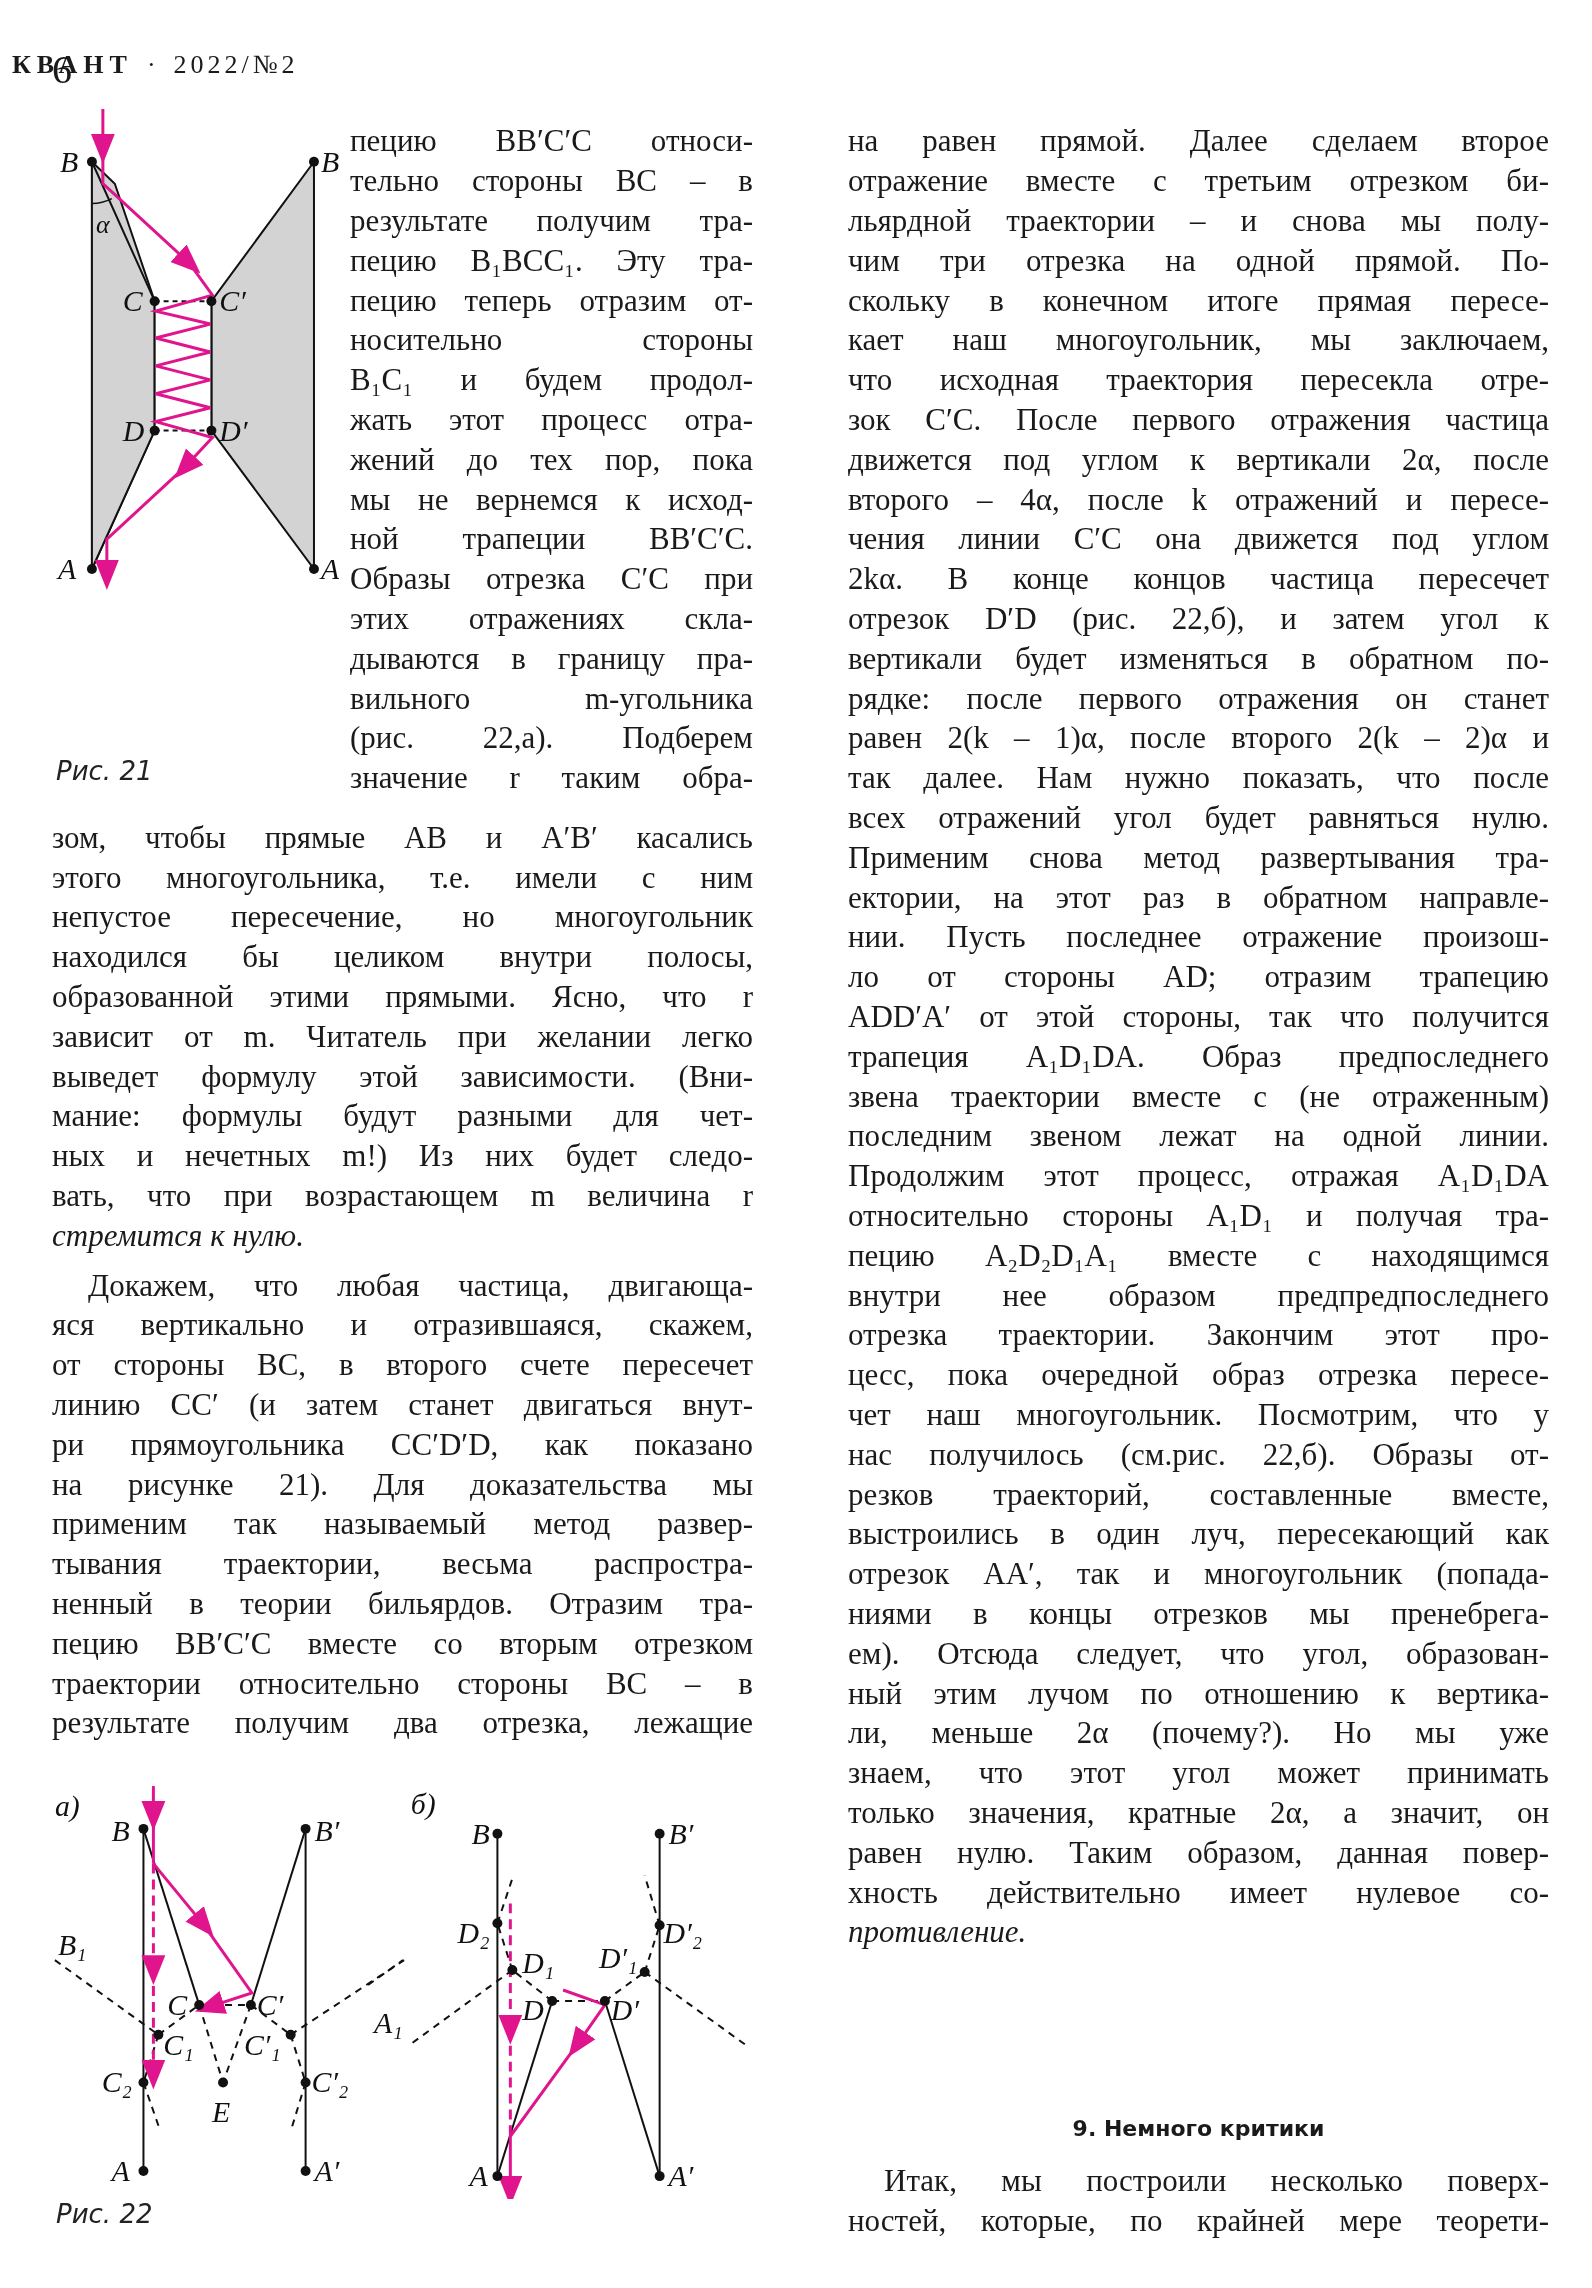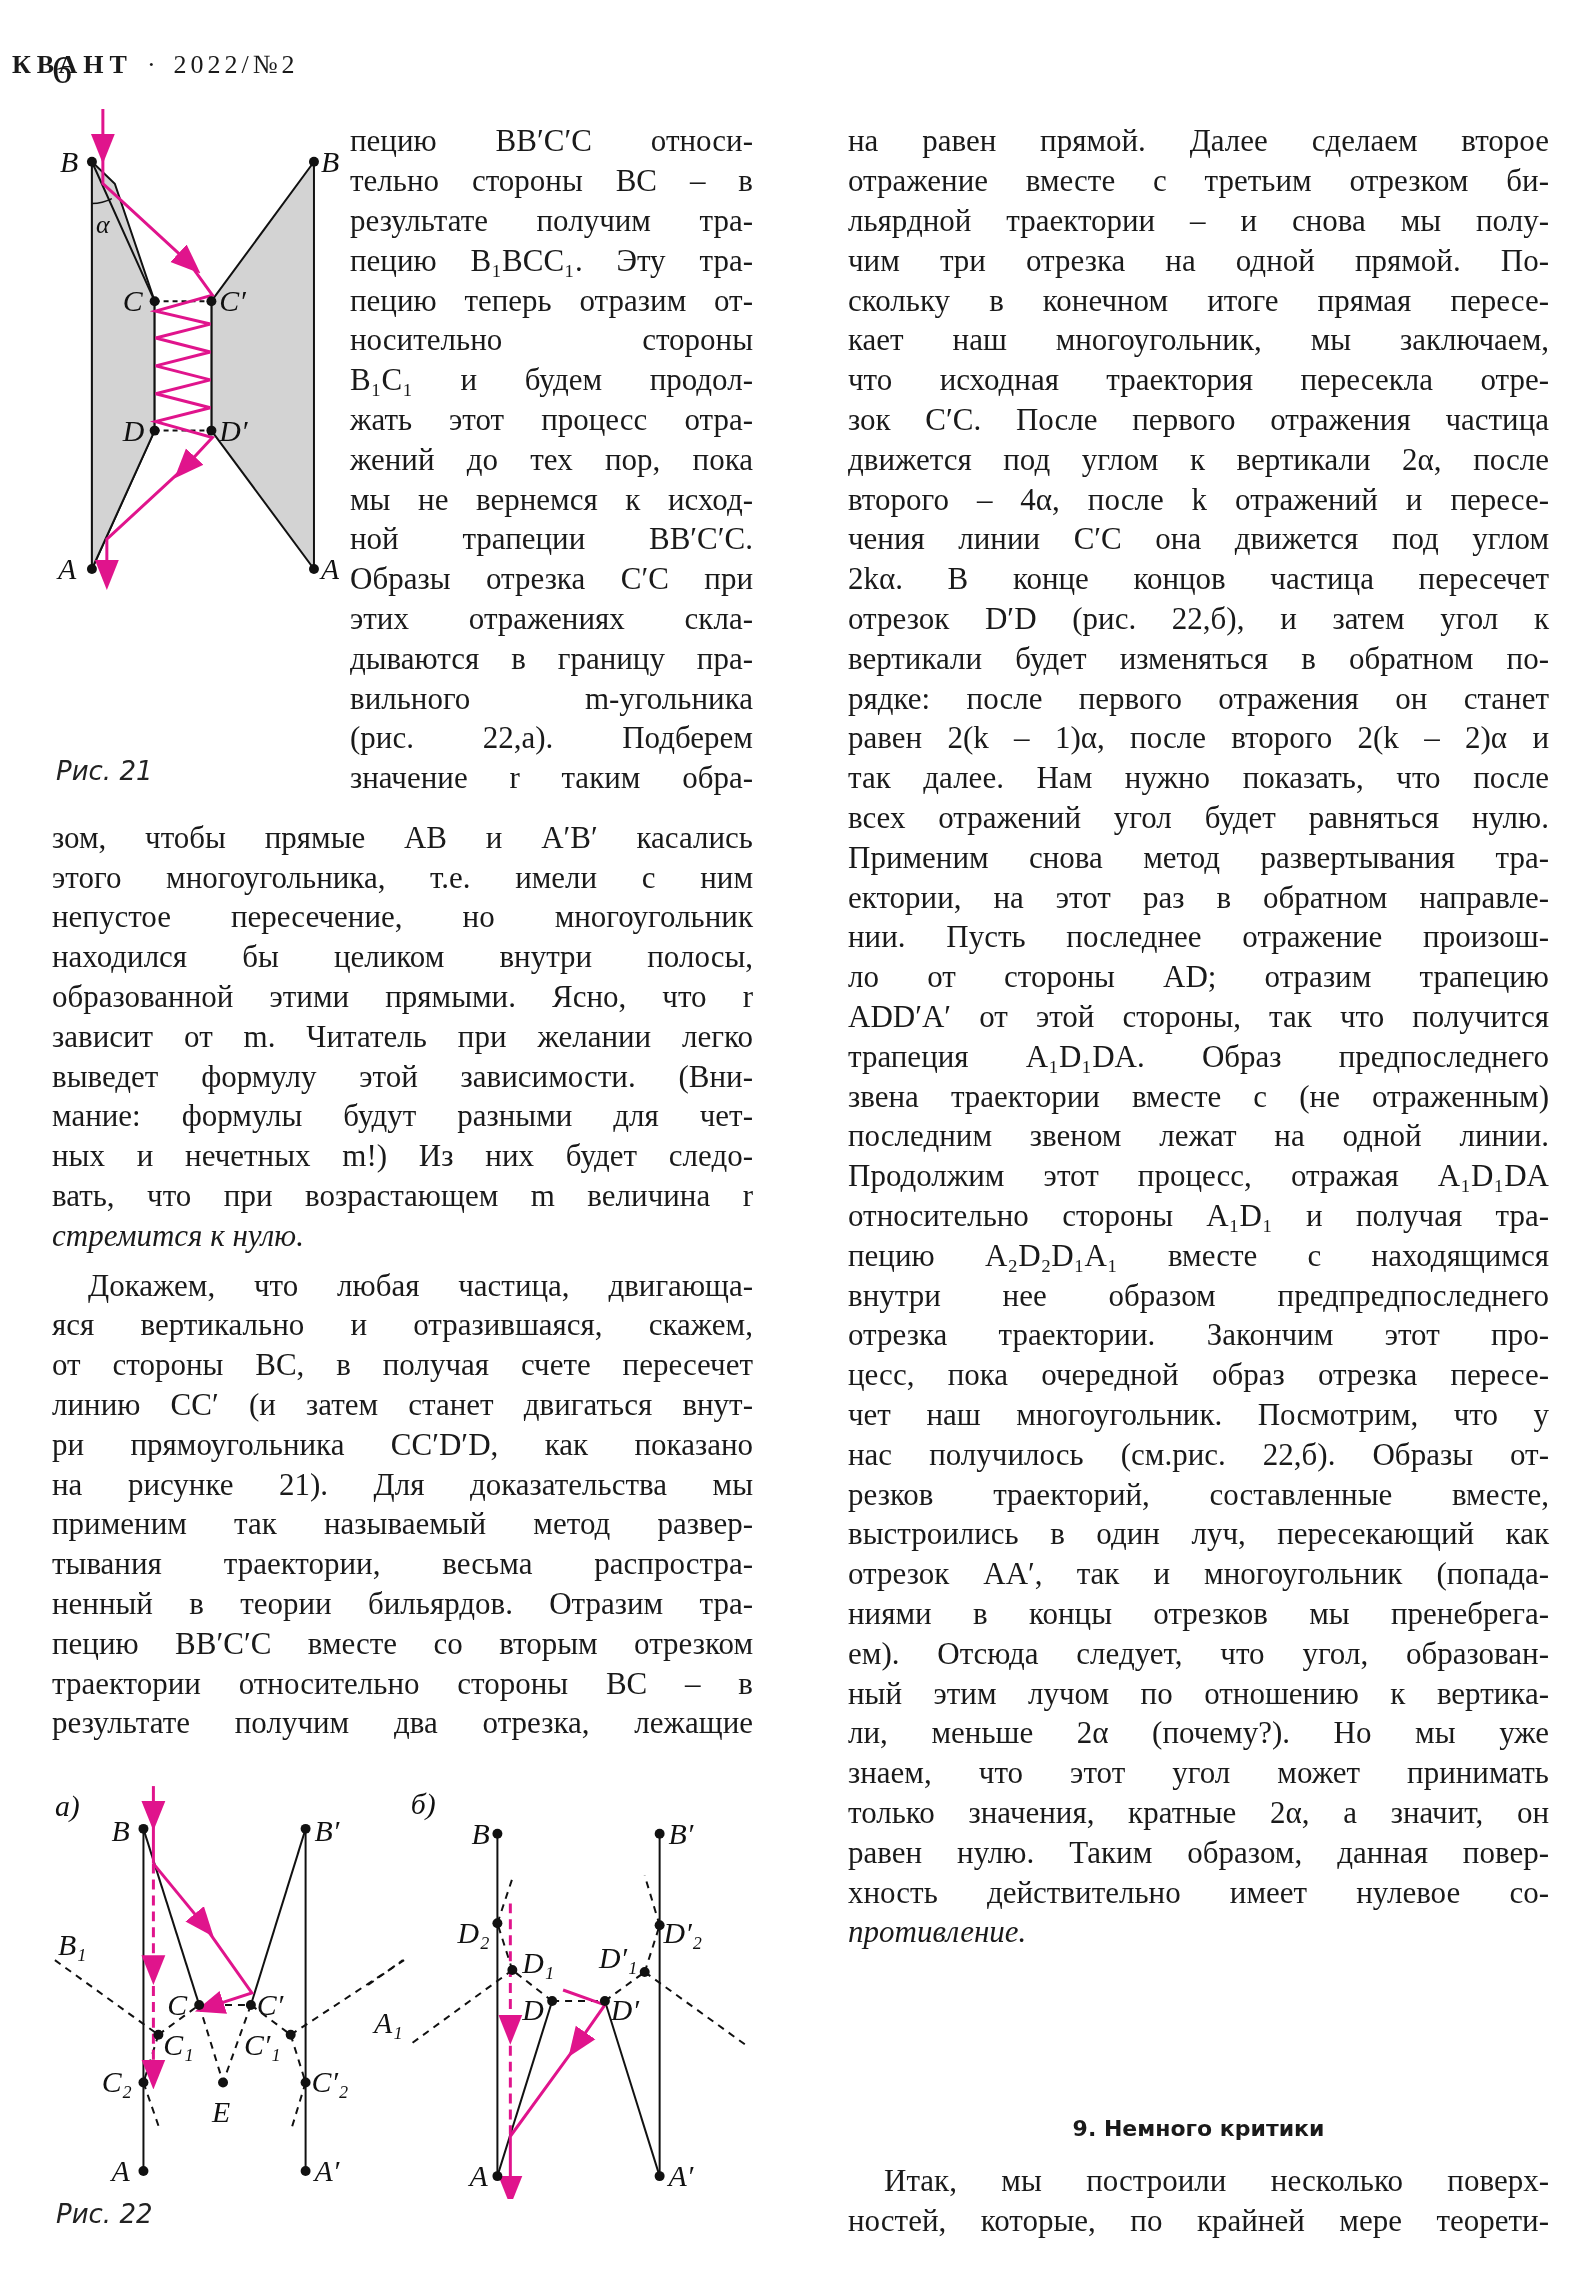--- a/index.html
+++ b/index.html
@@ -103,21 +103,21 @@
   <div class="line lw" style="top:937px">находился бы целиком внутри полосы,</div>
   <div class="line lw" style="top:977px">образованной этими прямыми. Ясно, что r</div>
   <div class="line lw" style="top:1017px">зависит от m. Читатель при желании легко</div>
   <div class="line lw" style="top:1057px">выведет формулу этой зависимости. (Вни-</div>
   <div class="line lw" style="top:1096px">мание: формулы будут разными для чет-</div>
   <div class="line lw" style="top:1136px">ных и нечетных m!) Из них будет следо-</div>
   <div class="line lw" style="top:1176px">вать, что при возрастающем m величина r</div>
   <div class="line lw last" style="top:1216px">стремится к нулю.</div>
   <div class="line lw indent" style="top:1266px">Докажем, что любая частица, двигающа-</div>
   <div class="line lw" style="top:1305px">яся вертикально и отразившаяся, скажем,</div>
-  <div class="line lw" style="top:1345px">от стороны BC, в получая счете пересечет</div>
+  <div class="line lw" style="top:1345px">от стороны BC, в второго счете пересечет</div>
   <div class="line lw" style="top:1385px">линию CC′ (и затем станет двигаться внут-</div>
   <div class="line lw" style="top:1425px">ри прямоугольника CC′D′D, как показано</div>
   <div class="line lw" style="top:1465px">на рисунке 21). Для доказательства мы</div>
   <div class="line lw" style="top:1504px">применим так называемый метод развер-</div>
   <div class="line lw" style="top:1544px">тывания траектории, весьма распростра-</div>
   <div class="line lw" style="top:1584px">ненный в теории бильярдов. Отразим тра-</div>
   <div class="line lw" style="top:1624px">пецию BB′C′C вместе со вторым отрезком</div>
   <div class="line lw" style="top:1664px">траектории относительно стороны BC – в</div>
   <div class="line lw" style="top:1703px">результате получим два отрезка, лежащие</div>
 </div>

